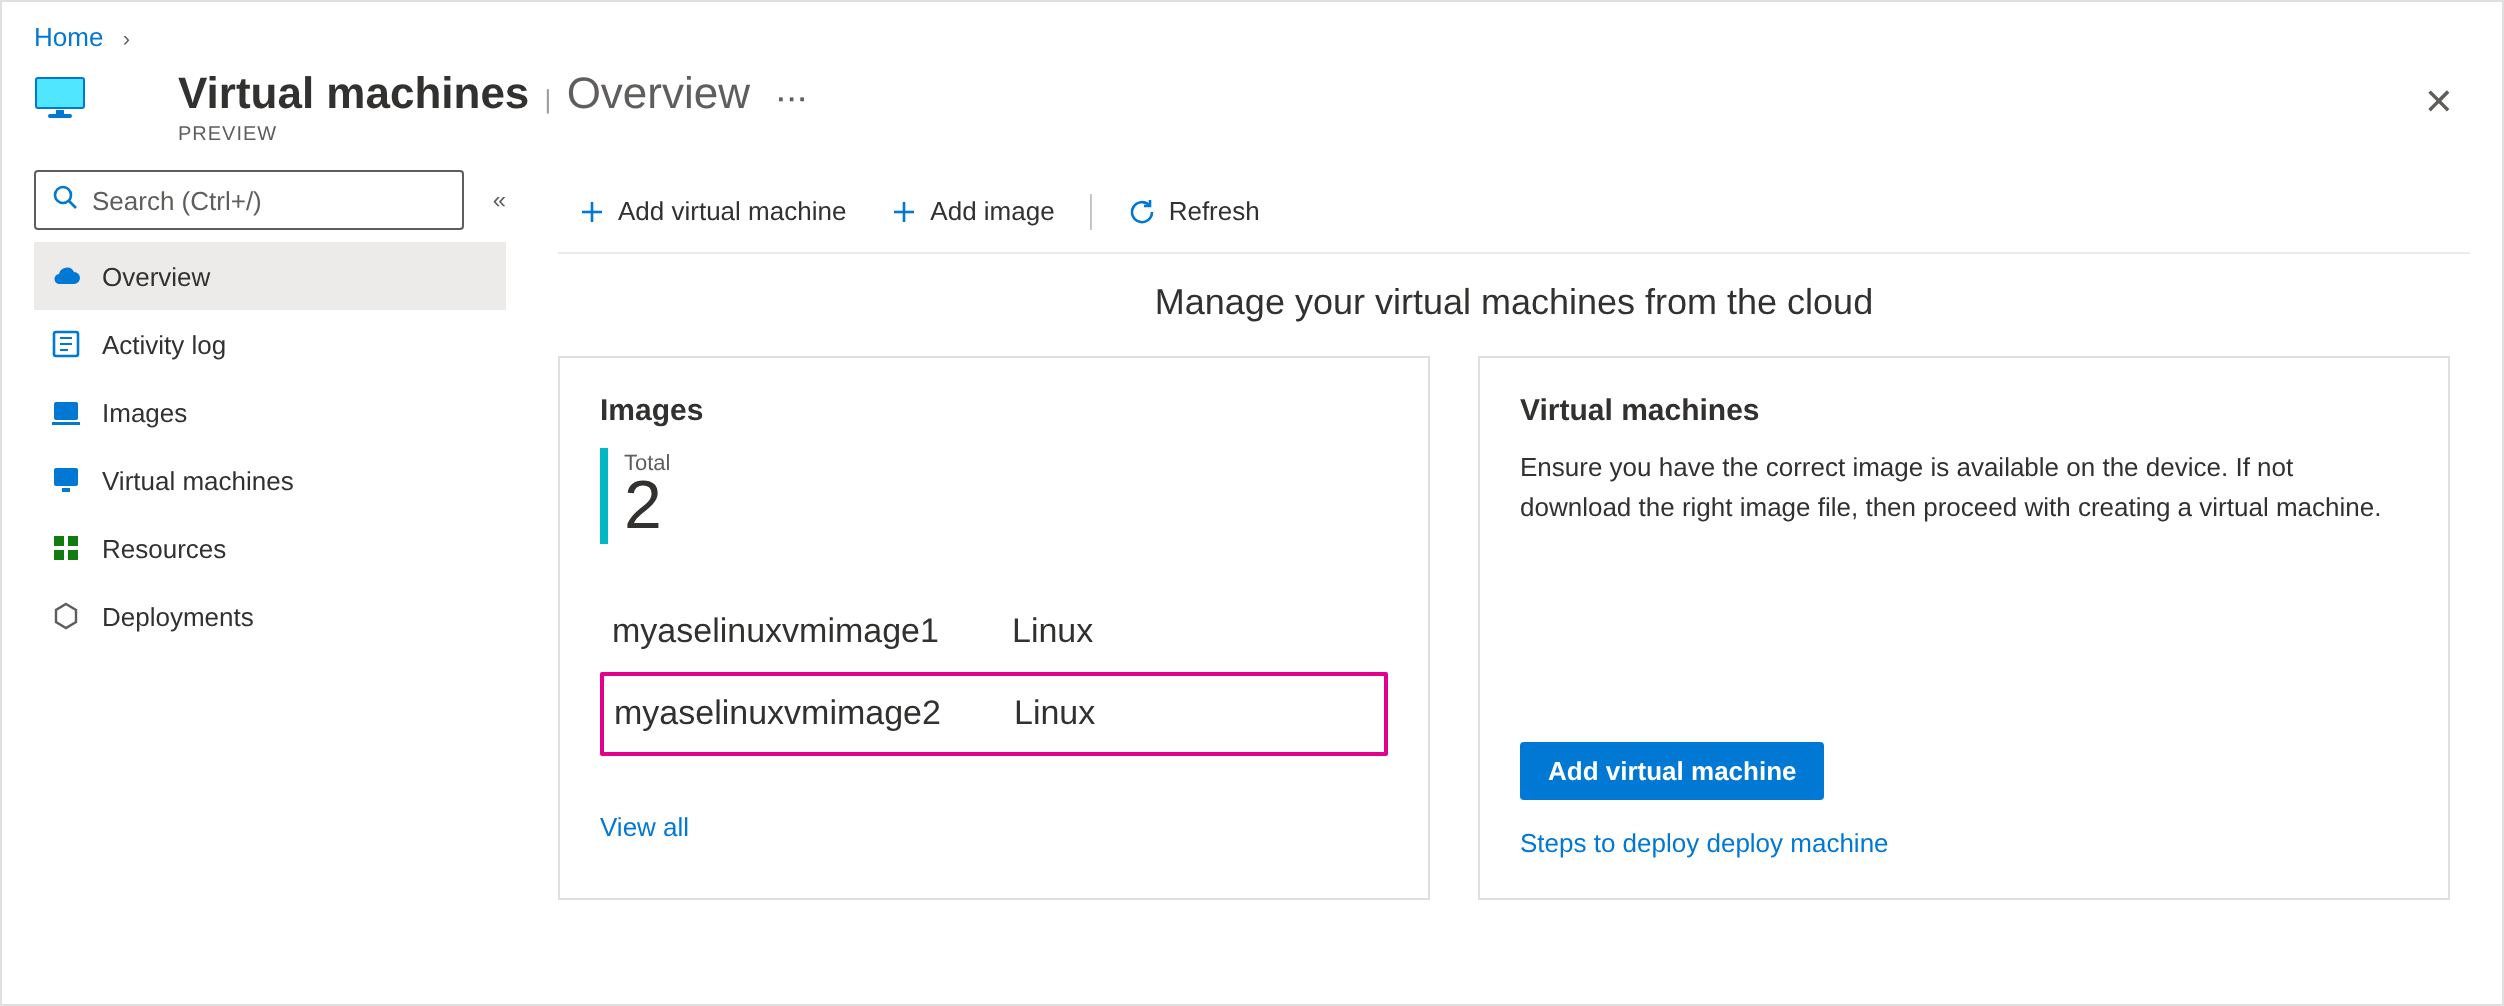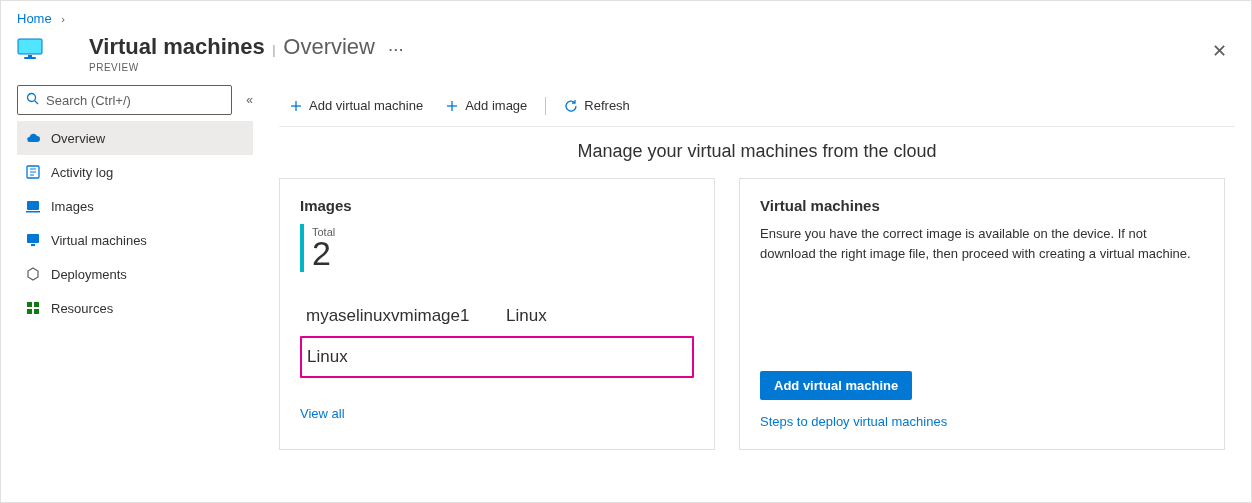--- a/index.html
+++ b/index.html
@@ -141,35 +141,35 @@
           <svg width="16" height="16" viewBox="0 0 16 16">
             <rect x="2" y="2" width="12" height="9" rx="1" fill="#0078d4"></rect>
             <rect x="6" y="12" width="4" height="2" fill="#0078d4"></rect>
           </svg>
         </span>
       <span>Virtual machines</span>
     </div>
     <div class="nav-item">
       <span class="icon">
           <svg width="16" height="16" viewBox="0 0 16 16">
-            <path d="M8 2l5 3v6l-5 3-5-3V5z" fill="none" stroke="#605e5c" stroke-width="1.2"></path>
-          </svg>
-        </span>
-      <span>Deployments</span>
-    </div>
-    <div class="nav-item">
-      <span class="icon">
-          <svg width="16" height="16" viewBox="0 0 16 16">
             <rect x="2" y="2" width="5" height="5" fill="#107c10"></rect>
             <rect x="9" y="2" width="5" height="5" fill="#107c10"></rect>
             <rect x="2" y="9" width="5" height="5" fill="#107c10"></rect>
             <rect x="9" y="9" width="5" height="5" fill="#107c10"></rect>
           </svg>
         </span>
       <span>Resources</span>
+    </div>
+    <div class="nav-item">
+      <span class="icon">
+          <svg width="16" height="16" viewBox="0 0 16 16">
+            <path d="M8 2l5 3v6l-5 3-5-3V5z" fill="none" stroke="#605e5c" stroke-width="1.2"></path>
+          </svg>
+        </span>
+      <span>Deployments</span>
     </div>
   </div>
 
   <div class="main">
     <div class="toolbar">
       <div class="toolbar-btn">
         <span class="icon">
             <svg width="14" height="14" viewBox="0 0 14 14">
               <line x1="7" y1="2" x2="7" y2="12" stroke="#0078d4" stroke-width="1.3"></line>
               <line x1="2" y1="7" x2="12" y2="7" stroke="#0078d4" stroke-width="1.3"></line>
@@ -209,27 +209,28 @@
             <div class="total-label">Total</div>
             <div class="total-num">2</div>
           </div>
         </div>
         <div class="img-table">
           <div class="img-row">
             <span class="c1">myaselinuxvmimage1</span>
             <span class="c2">Linux</span>
           </div>
           <div class="img-row highlight">
+            <span class="c1">myaselinuxvmimage2</span>
             <span class="c2">Linux</span>
           </div>
         </div>
         <span class="link view-all">View all</span>
       </div>
 
       <div class="card card-vms">
         <h3>Virtual machines</h3>
         <p class="vm-desc">Ensure you have the correct image is available on the device. If not download the right image file, then proceed with creating a virtual machine.</p>
         <button class="btn-primary">Add virtual machine</button>
-        <span class="link steps-link">Steps to deploy virtual machines</span>
+        <span class="link steps-link">Steps to deploy deploy machine</span>
       </div>
     </div>
   </div>
 </div>
 
 </body></html>

